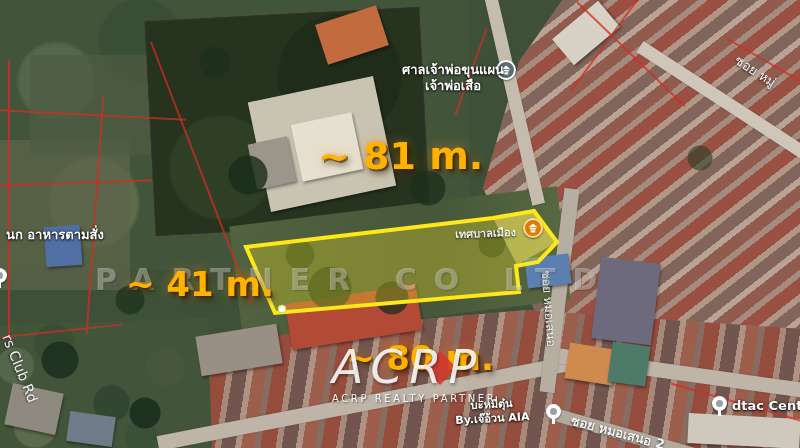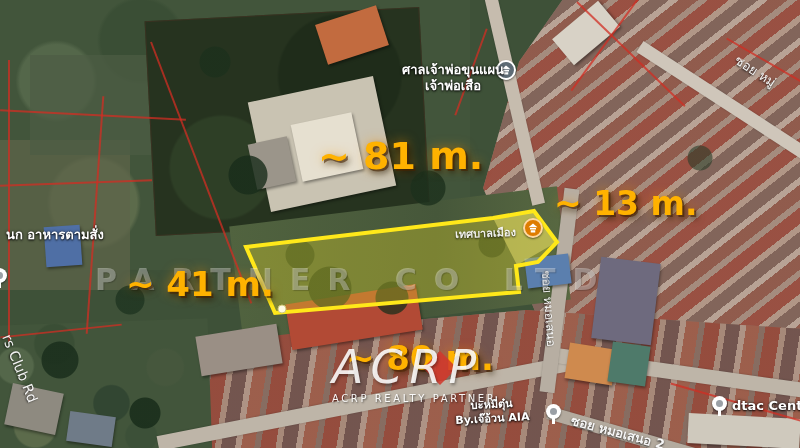--- a/index.html
+++ b/index.html
@@ -241,21 +241,20 @@
     <span style="position:relative;display:block;">By.เจ๊อ้วน AIA</span>
   </div>
   <div id="lbl-dtac" class="poilabel">dtac Center</div>
 
   <div id="lbl-road-left" class="roadlabel">rs Club Rd</div>
   <div id="lbl-soi-tr" class="roadlabel">ซอย หมู่</div>
   <div id="lbl-soi-v" class="roadlabel">ซอย หมอเสนอ</div>
   <div id="lbl-soi-b" class="roadlabel">ซอย หมอเสนอ 2</div>
 
   <div id="meas-top" class="meas">~ 81 m.</div>
-  <div id="meas-right" class="meas">~ 13 m.</div>
   <div id="meas-left" class="meas">~ 41 m.</div>
   <div id="meas-bottom" class="meas">~ 80 m.</div>
 
   <div id="wm2" class="wm">PARTNER CO LTD</div>
 
   <div id="logo">
     <div id="logo-red"></div>
     <span id="logo-acronym">ACRP</span>
     <span id="logo-sub">ACRP REALTY PARTNER</span>
   </div>

